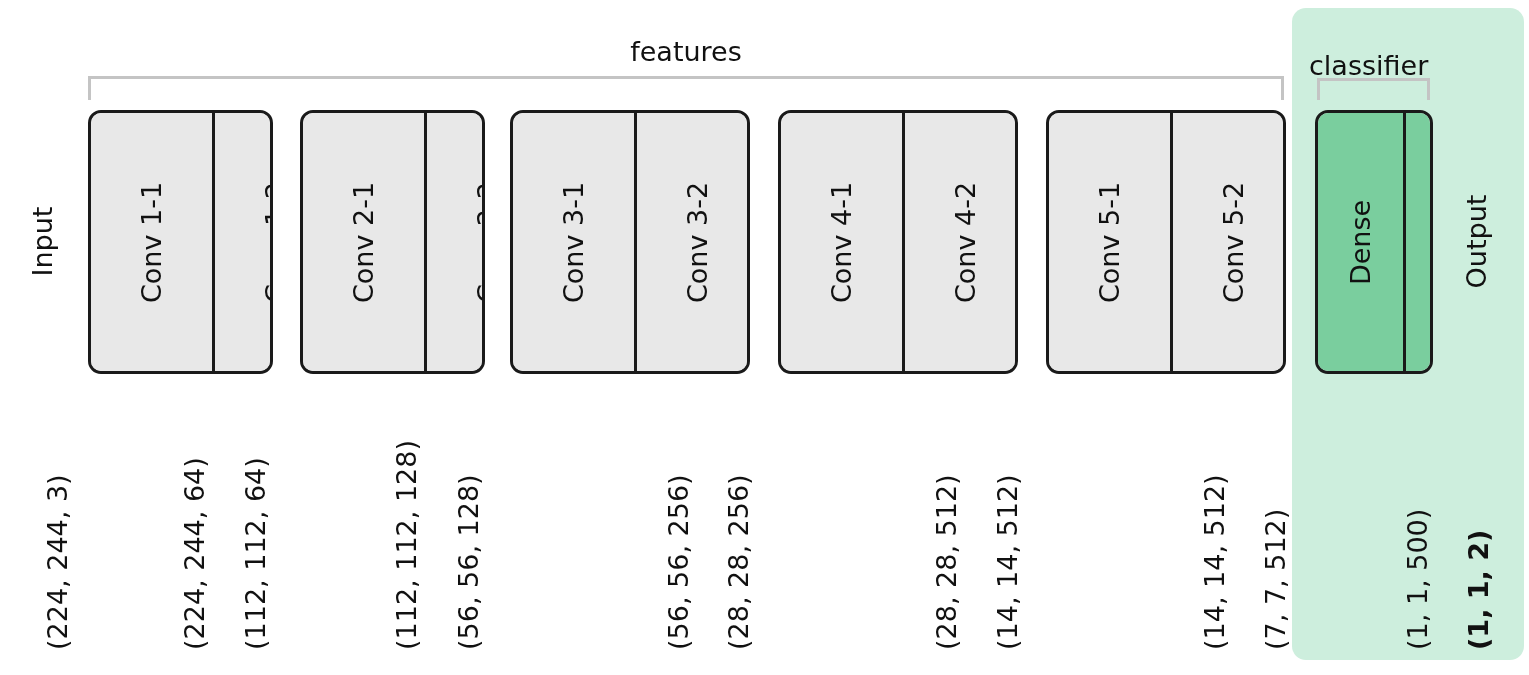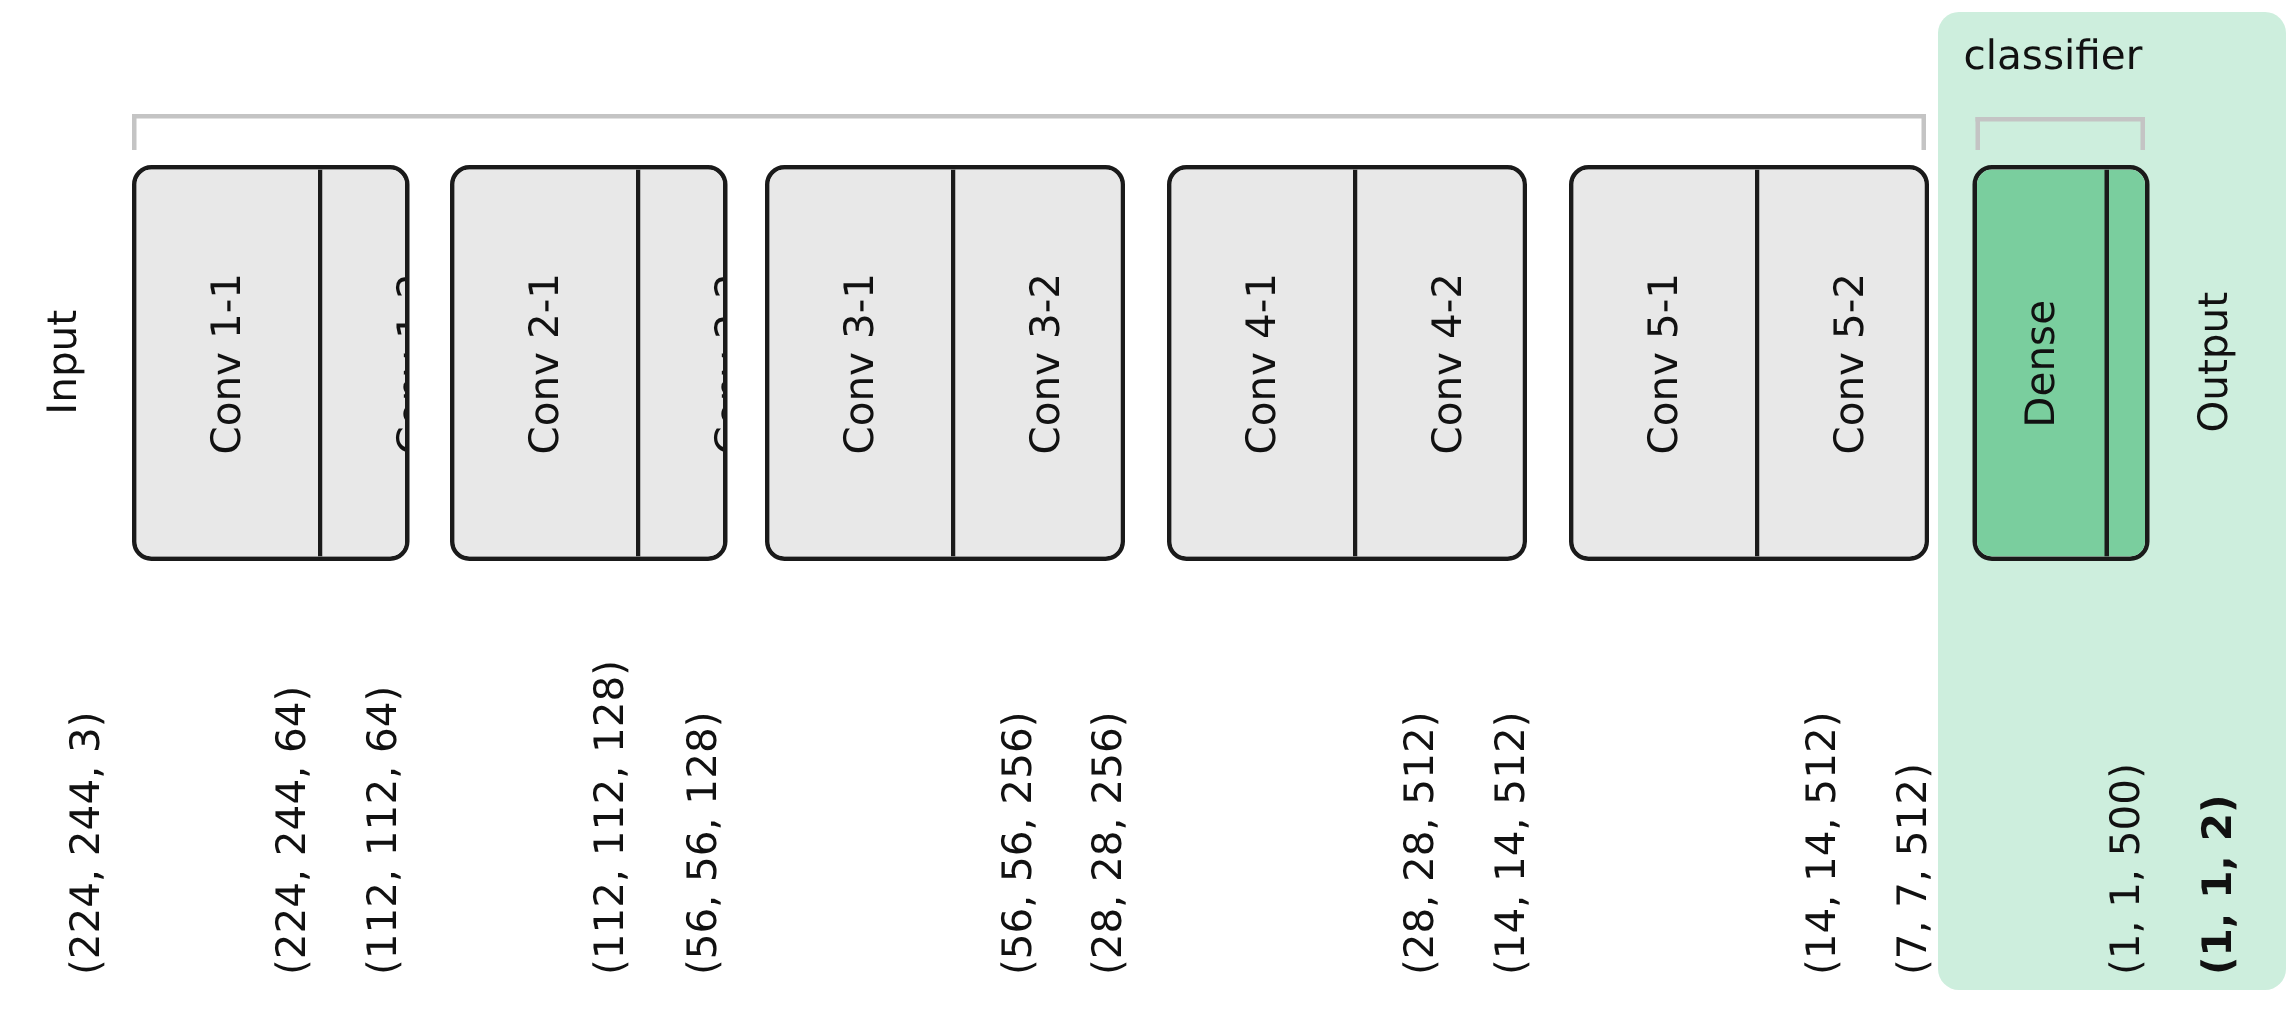--- a/index.html
+++ b/index.html
@@ -61,21 +61,21 @@
     white-space: nowrap;
   }
   .title-features {
     left: 0px;
     top: 38px;
     width: 1372px;
     text-align: center;
   }
   .title-classifier {
     left: 1309px;
-    top: 24px;
+    top: 52px;
     text-align: center;
   }
 
   
   .block {
     position: absolute;
     top: 110px;
     height: 264px;
     display: flex;
     box-sizing: border-box;
@@ -137,20 +137,21 @@
   }
   .shape.bold { font-weight: bold; }
 </style>
 </head>
 <body>
 
 <div id="canvas">
 
   <div class="classifier-panel"></div>
 
+  <div class="group-title title-features">features</div>
   <div class="bracket bracket-features"></div>
 
   <div class="group-title title-classifier">classifier</div>
   <div class="bracket bracket-classifier"></div>
 
   <div class="side-label label-input">Input</div>
 
   <div class="side-label label-output">Output</div>
 
   <div id="blocks-host">

